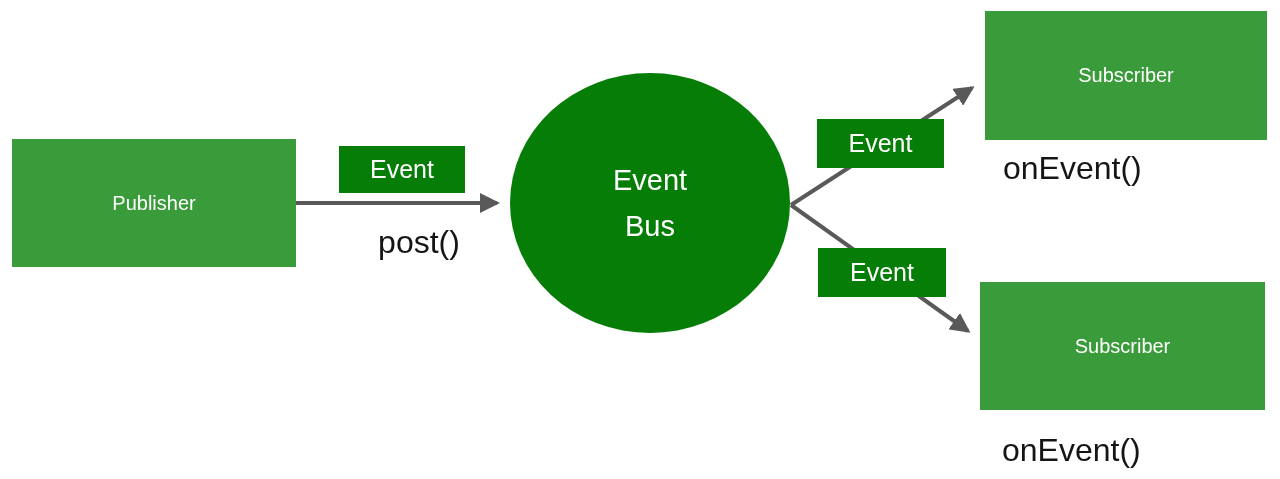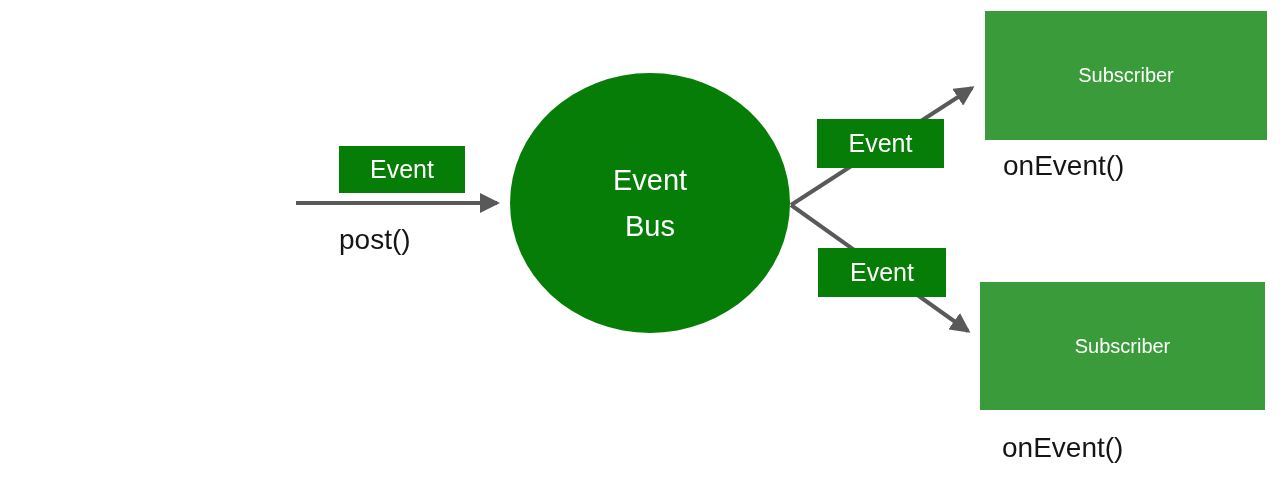--- a/index.html
+++ b/index.html
@@ -67,45 +67,48 @@
     align-items: center;
     justify-content: center;
     font-size: 29px;
     line-height: 46px;
     z-index: 2;
     text-align: center;
   }
   .method-label {
     position: absolute;
     color: #151515;
-    font-size: 28px;
+    font-size: 32px;
     font-weight: 400;
     z-index: 2;
     white-space: nowrap;
   }
-  .post-label        { left: 339px;  top: 224px; width: 122px; }
+  .post-label        { left: 358px;  top: 224px; width: 122px; text-align: center; }
   .onevent-top-label { left: 1003px; top: 150px; }
   .onevent-bot-label { left: 1002px; top: 432px; }
 </style>
 </head>
 <body>
 
 <div class="canvas">
 
   <svg class="arrow-layer" width="1280" height="479" viewBox="0 0 1280 479" xmlns="http://www.w3.org/2000/svg">
     <defs>
       <marker id="arrowhead" viewBox="0 0 10 10" refX="8.5" refY="5" markerWidth="5" markerHeight="5" orient="auto-start-reverse">
         <path d="M0,0 L10,5 L0,10 z" fill="#595959"></path>
       </marker>
     </defs>
     <line x1="296" y1="203" x2="497" y2="203" stroke="#595959" stroke-width="4" marker-end="url(#arrowhead)"></line>
     <line x1="791" y1="205" x2="972" y2="88" stroke="#595959" stroke-width="4" marker-end="url(#arrowhead)"></line>
     <line x1="791" y1="205" x2="968" y2="331" stroke="#595959" stroke-width="4" marker-end="url(#arrowhead)"></line>
   </svg>
 
+  <div class="node-box publisher-box">
+    <span>Publisher</span>
+  </div>
 
   <div class="event-badge badge-publish">Event</div>
 
   <div class="method-label post-label">post()</div>
 
   <div class="bus-circle">
     <div>Event</div>
     <div>Bus</div>
   </div>
 

